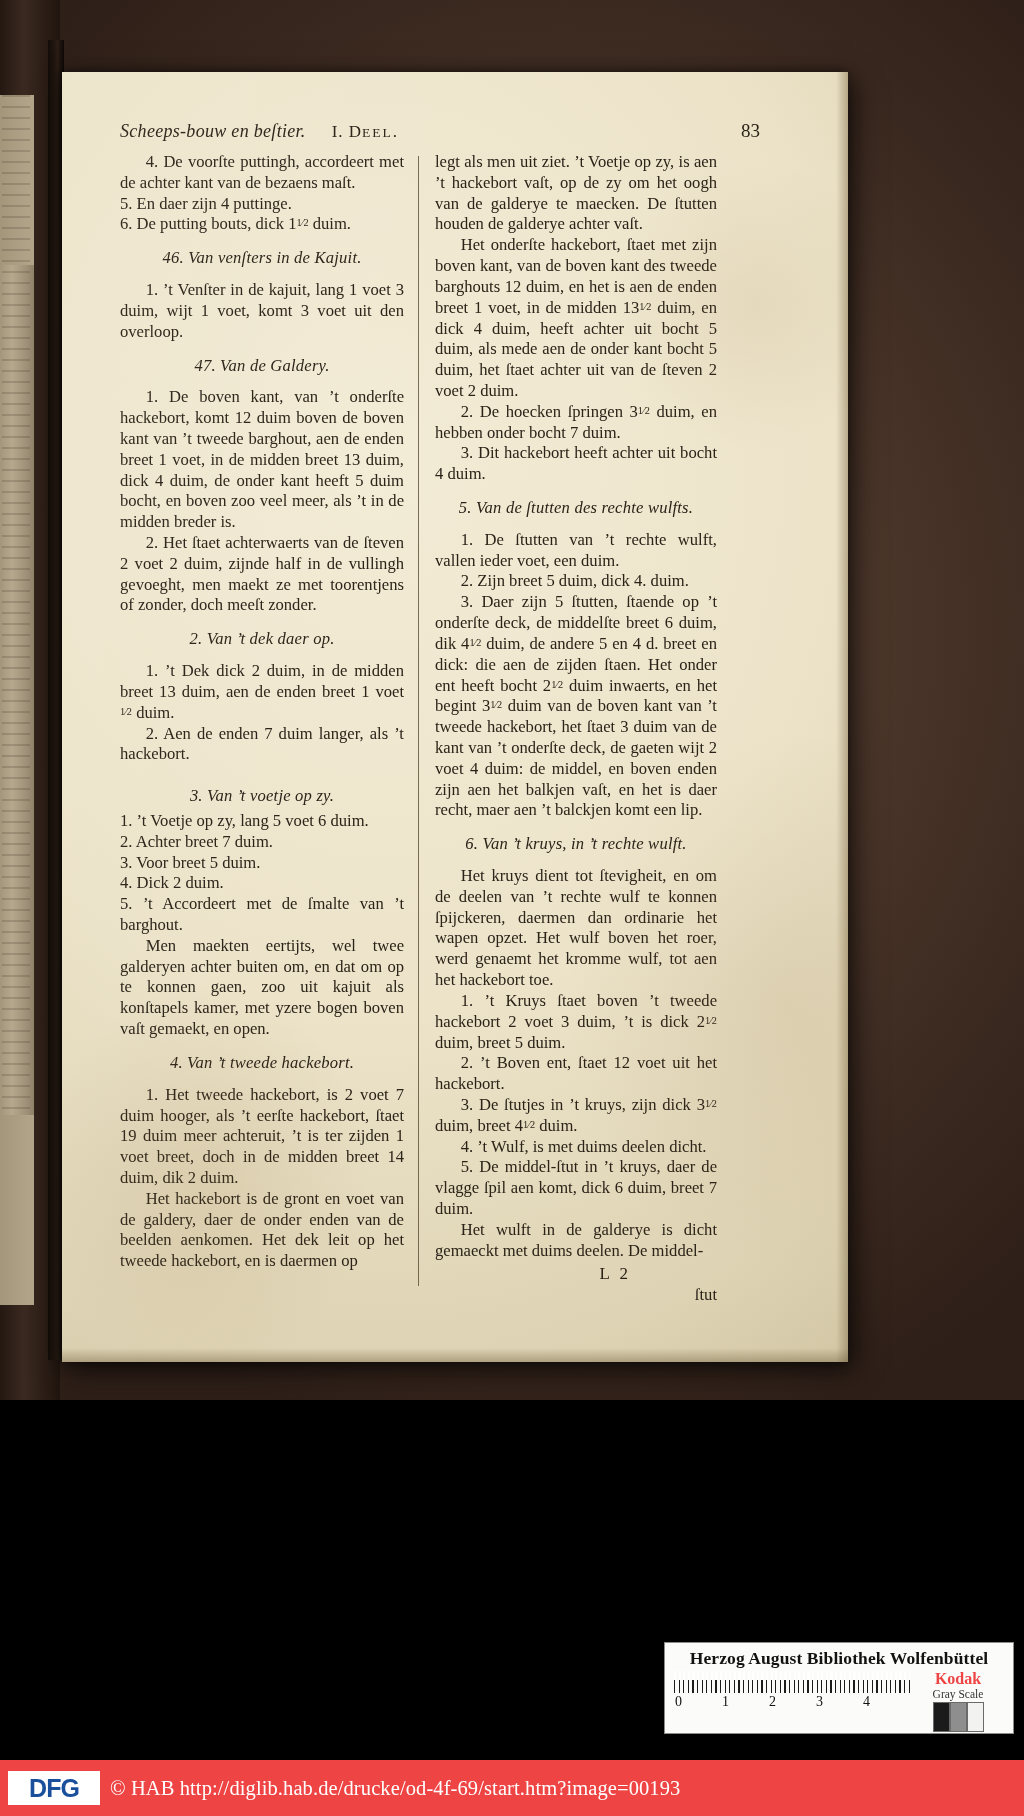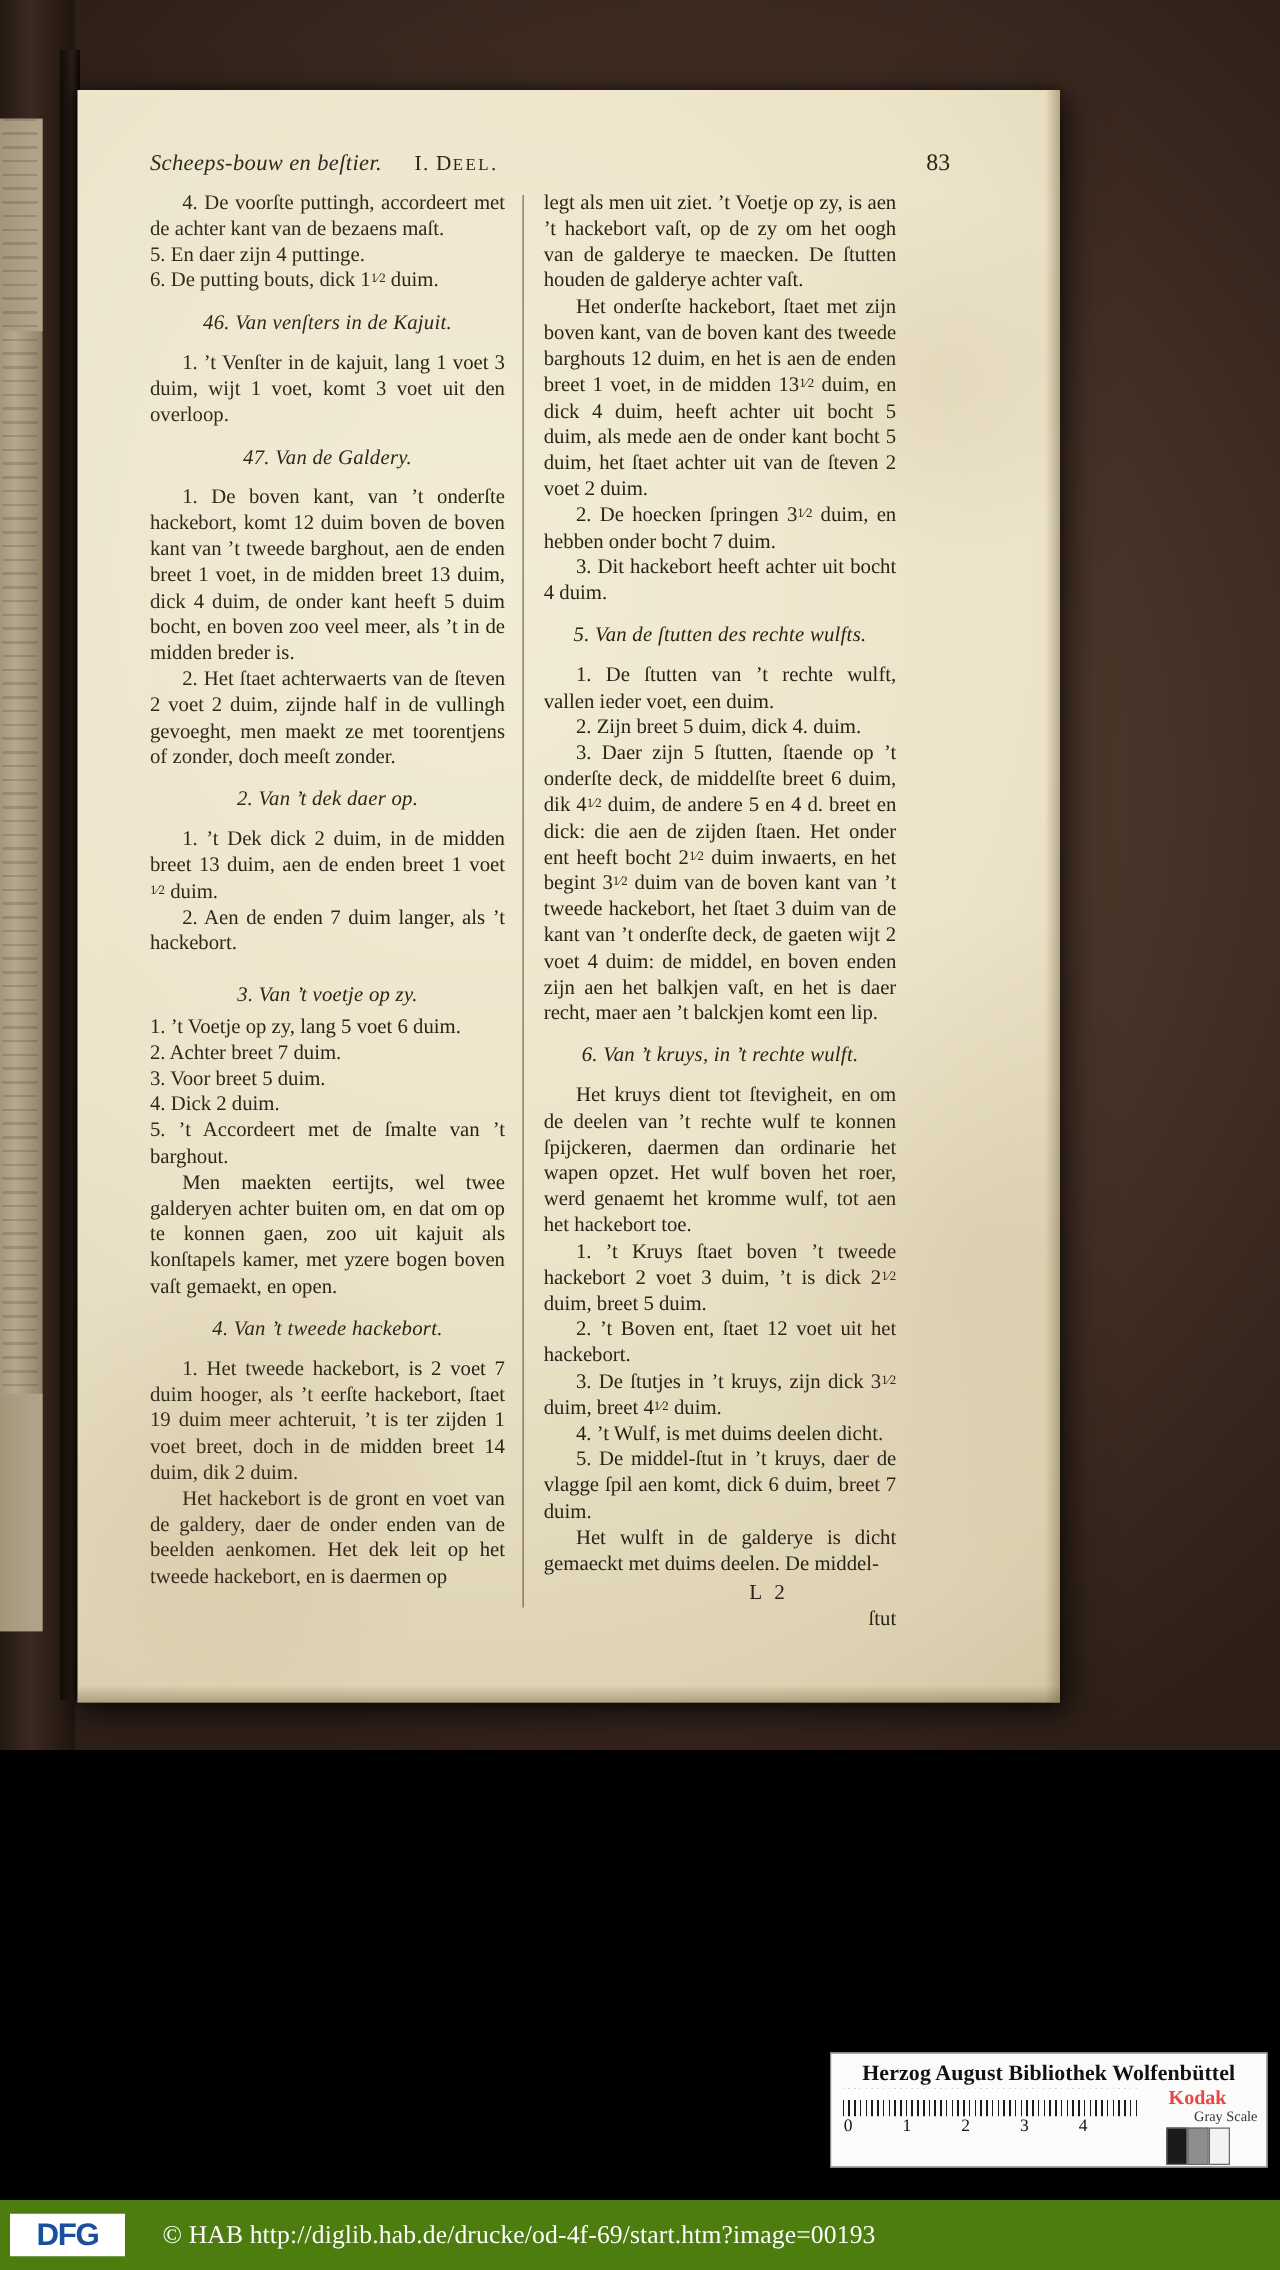--- a/index.html
+++ b/index.html
@@ -143,39 +143,39 @@
     content:""; position:absolute; left:0; top:0; width:100%; height:9px;
     background:repeating-linear-gradient(90deg,#fff 0px,#fff 2.2px, transparent 2.2px, transparent 4.6px);
   }
   .cc-nums{
     display:flex; width:236px; font-size:14px; color:#111;
     margin-top:1px;
   }
   .cc-nums span{ width:47px; text-align:left; padding-left:1px; }
   .cc-kodak{ width:100px; text-align:center; }
   .cc-kodak .k1{ font-size:16px; font-weight:700; color:#ef4444; line-height:1.05; }
-  .cc-kodak .k2{ font-size:11.5px; color:#333; line-height:1.1;text-align:right; }
+  .cc-kodak .k2{ font-size:11.5px; color:#333; line-height:1.1; }
   .cc-patches{ display:flex; margin-top:2px; justify-content:center; }
   .patch{ width:17px; height:30px; border:1px solid #6a6a6a; }
 
   
   .bottombar{
     position:absolute; left:0; bottom:0; width:1024px; height:56px;
-    background:#4d7c0f; display:flex; align-items:center;
+    background:#ef4444; display:flex; align-items:center;
   }
   .dfg{
     width:92px; height:34px; margin-left:8px;
     background:#ffffff; color:#1a4f9c;
     font-family:"Liberation Sans", sans-serif;
     font-weight:700; font-size:25px; letter-spacing:-1px;
     display:flex; align-items:center; justify-content:center;
   }
   .barurl{
     color:#ffffff; font-family:"Liberation Serif", serif;
-    font-size:20.5px; margin-left:30px; letter-spacing:.1px;
+    font-size:20.5px; margin-left:10px; letter-spacing:.1px;
   }
   
   .bedstrip{
     position:absolute; left:0; bottom:56px; width:1024px; height:364px;
     background:linear-gradient(180deg,#2b1d16 0%, #17100c 60%, #0d0907 100%);
     z-index:-1;
   }
 </style>
 </head>
 <body>

